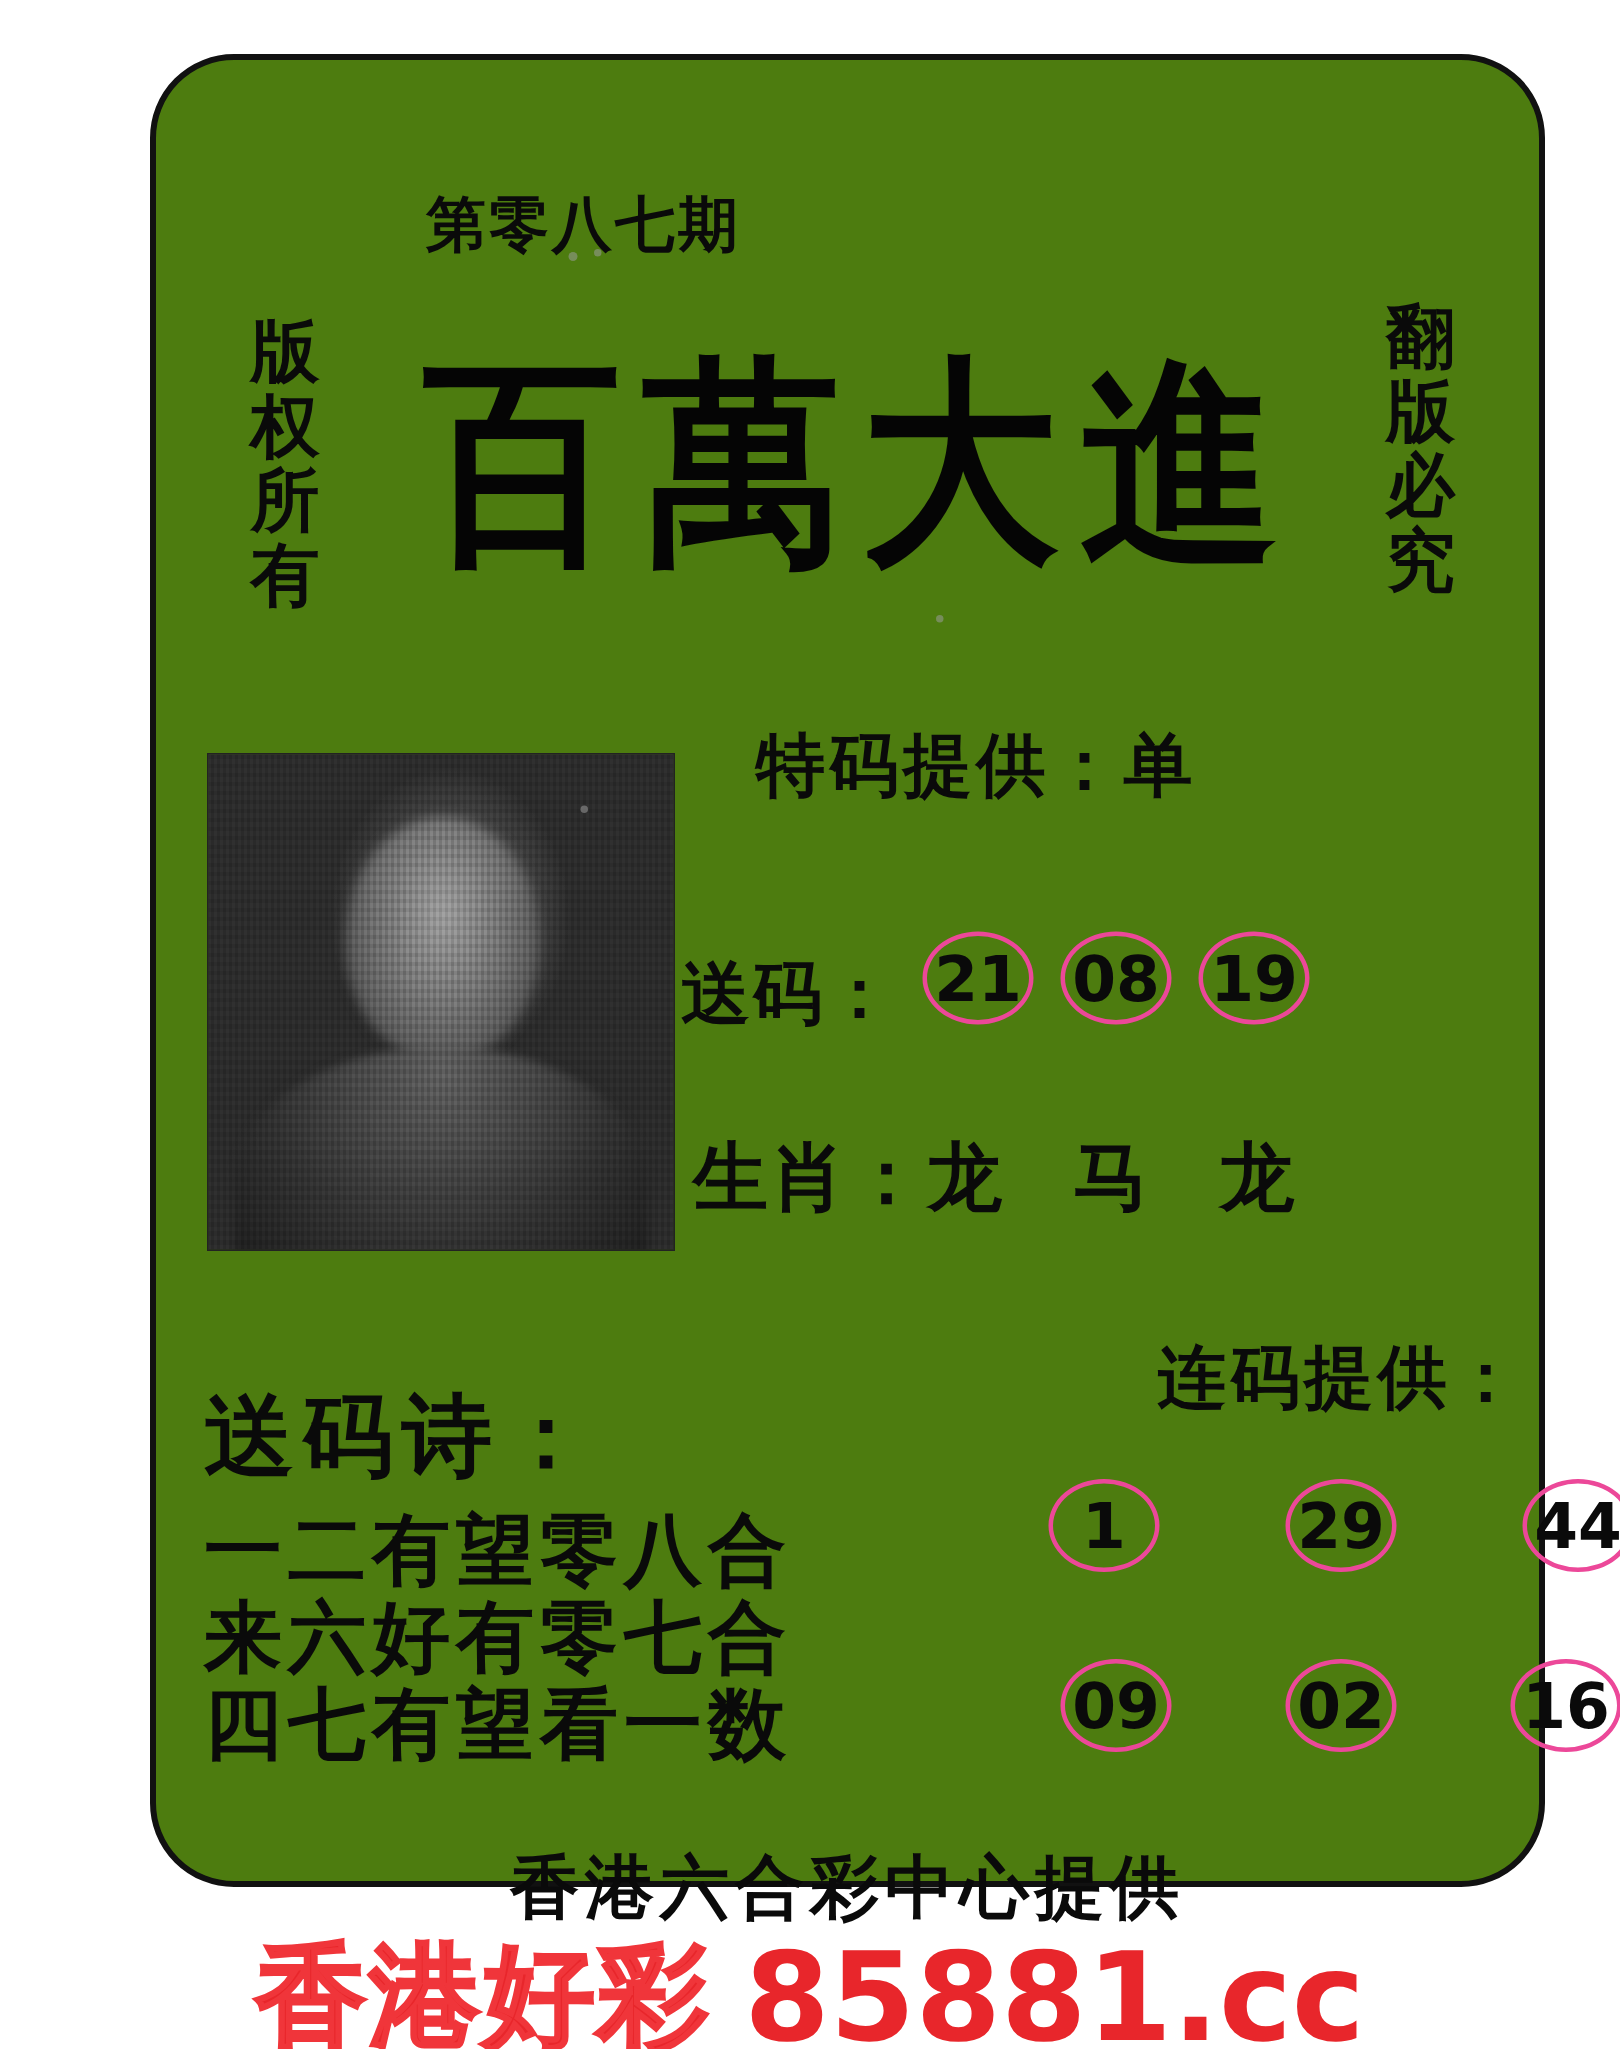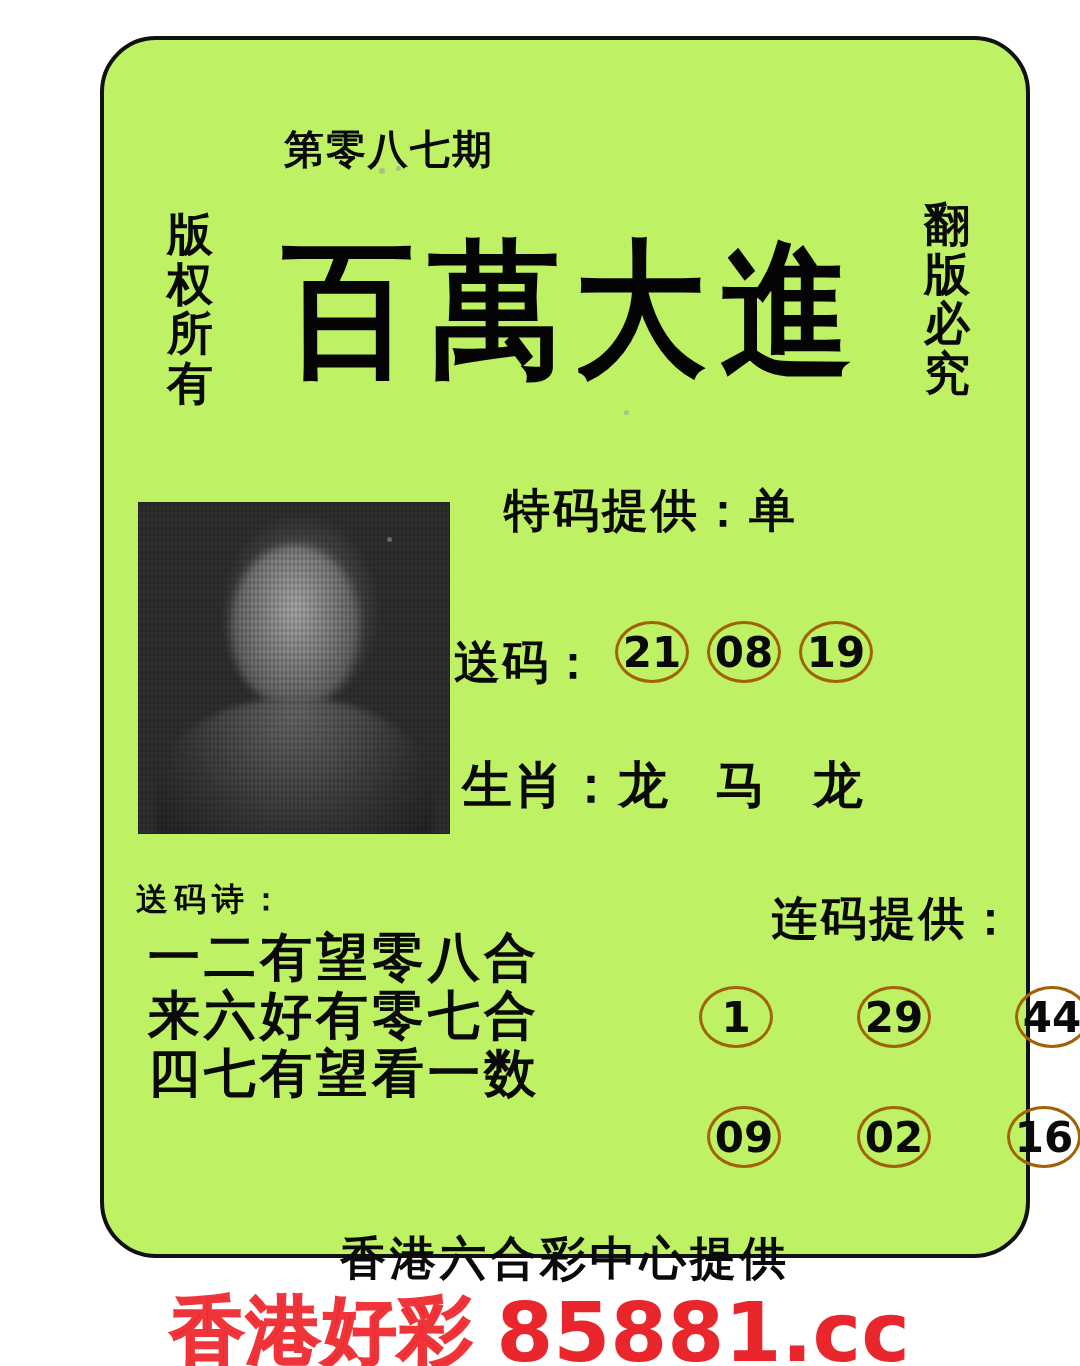--- a/index.html
+++ b/index.html
@@ -18,21 +18,21 @@
   
   #card {
     position: absolute;
     left: 100px;
     top: 36px;
     width: 930px;
     height: 1222px;
     border: 4px solid #111;
     border-radius: 56px;
     box-sizing: border-box;
-    background: #bef264;
+    background: #4d7c0f;
   }
 
   .cjk {
     font-family: "DejaVu Sans", sans-serif;
     color: #0a0a0a;
     font-weight: bold;
   }
 
   
   #issue {
@@ -140,21 +140,21 @@
   }
   #send-row .lbl {
     font-size: 46px;
     letter-spacing: 2px;
     margin-right: 8px;
     margin-top: 22px;
   }
   .ball {
     width: 74px;
     height: 62px;
-    border: 3px solid #a16207;
+    border: 3px solid #ec4899;
     border-radius: 50%;
     display: inline-flex;
     align-items: center;
     justify-content: center;
     font-size: 42px;
     font-weight: bold;
     font-family: "DejaVu Sans", sans-serif;
     color: #0a0a0a;
     margin: 0 9px;
     box-sizing: border-box;
@@ -175,30 +175,30 @@
   }
 
   
   #poem {
     position: absolute;
     left: 32px;
     top: 838px;
     width: 460px;
   }
   #poem .poem-title {
-    font-size: 32px;
+    font-size: 60px;
     letter-spacing: 6px;
     margin-bottom: 6px;
+    margin-top: 40px;
   }
   #poem .poem-line {
     font-size: 52px;
     letter-spacing: 4px;
     line-height: 1.12;
     white-space: nowrap;
-    margin-left: 12px;
   }
 
   
   #lian {
     position: absolute;
     left: 580px;
     top: 848px;
     width: 420px;
   }
   #lian .lian-title {

